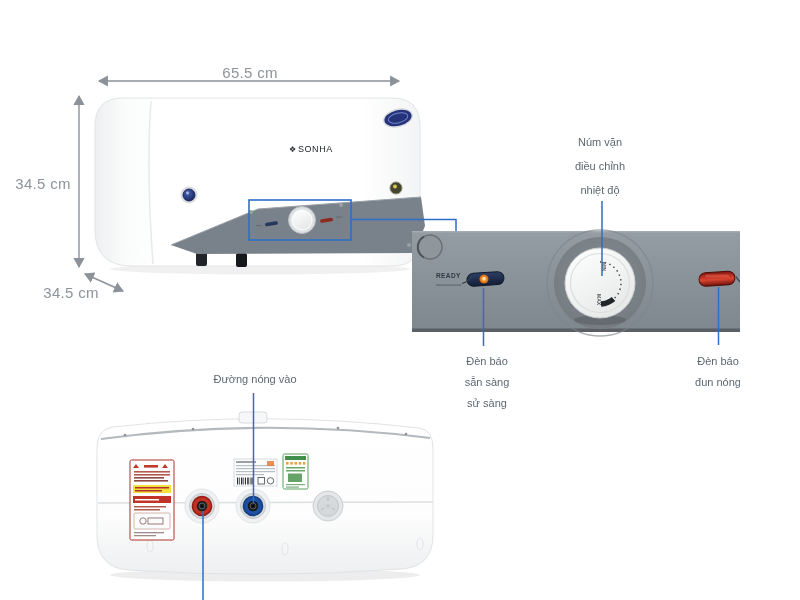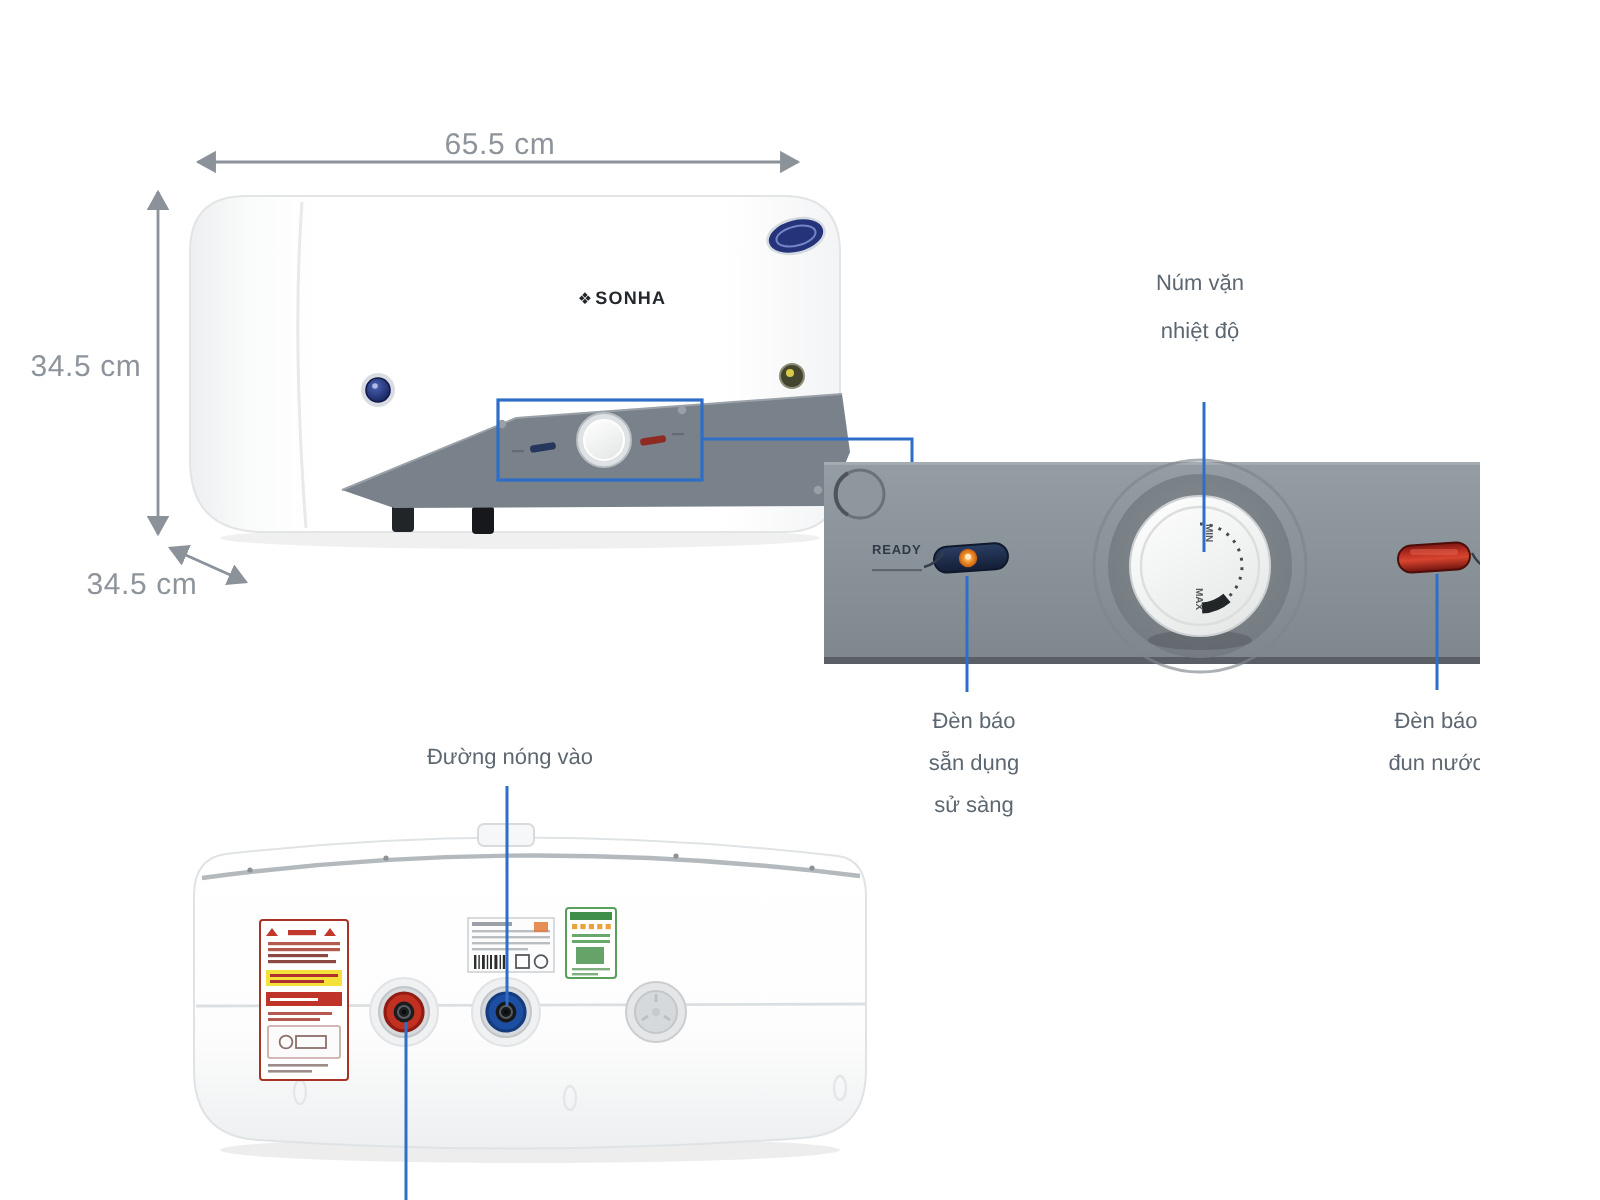--- a/index.html
+++ b/index.html
@@ -3,21 +3,21 @@
 <meta charset="utf-8">
 <style>
   html,body{margin:0;padding:0;background:#fff;}
   #canvas{position:relative;width:740px;height:600px;background:#ffffff;overflow:hidden;
           font-family:"Liberation Sans","DejaVu Sans",sans-serif;margin-top:48px;}
   #scene{position:absolute;left:0;top:0;}
   .txt{position:absolute;z-index:5;}
   .dim{font-size:15px;color:#8d949b;letter-spacing:.3px;text-align:center;}
   .callout{font-size:11px;color:#5d6771;text-align:center;line-height:21px;}
   .callout.knob{line-height:24px;}
-  .brand{font-size:9px;font-weight:bold;color:#23282d;letter-spacing:.6px;text-align:center;}
+  .brand{font-size:9px;font-weight:normal;color:#23282d;letter-spacing:.6px;text-align:center;}
   .brand .bicon{font-size:8px;margin-right:1px;}
   .panel-lbl{font-size:6.5px;font-weight:bold;color:#2f3a46;letter-spacing:.4px;}
   .knob-lbl{font-size:5px;font-weight:bold;color:#54585c;transform-origin:left top;}
 </style>
 </head>
 <body>
 
 <div id="canvas">
 
 <svg id="scene" width="800" height="600" viewBox="0 0 800 600">
@@ -263,32 +263,33 @@
 <div class="txt dim" style="left:200px;top:16px;width:100px;">65.5 cm</div>
 <div class="txt dim" style="left:6px;top:127px;width:74px;">34.5 cm</div>
 <div class="txt dim" style="left:34px;top:236px;width:74px;">34.5 cm</div>
 
 <div class="txt brand" style="left:281px;top:96px;width:60px;">
   <span class="bicon">❖</span><span>SONHA</span>
 </div>
 
 <div class="txt callout knob" style="left:520px;top:82px;width:160px;">
   <div>Núm vặn</div>
+  <div>điều chỉnh</div>
   <div>nhiệt độ</div>
 </div>
 
 <div class="txt callout" style="left:427px;top:303px;width:120px;">
   <div>Đèn báo</div>
-  <div>sẵn dụng</div>
+  <div>sẵn sàng</div>
   <div>sử sàng</div>
 </div>
 
 <div class="txt callout" style="left:658px;top:303px;width:120px;">
   <div>Đèn báo</div>
-  <div>đun nước</div>
+  <div>đun nóng</div>
 </div>
 
 <div class="txt callout" style="left:170px;top:321px;width:170px;">Đường nóng vào</div>
 
 <div class="txt panel-lbl" style="left:436px;top:224px;">READY</div>
 <div class="txt panel-lbl" style="left:744px;top:226px;">HEATING</div>
 <div class="txt knob-lbl" style="left:607px;top:214px;transform:rotate(90deg);">MIN</div>
 <div class="txt knob-lbl" style="left:602px;top:246px;transform:rotate(90deg);">MAX</div>
 
 </div>

